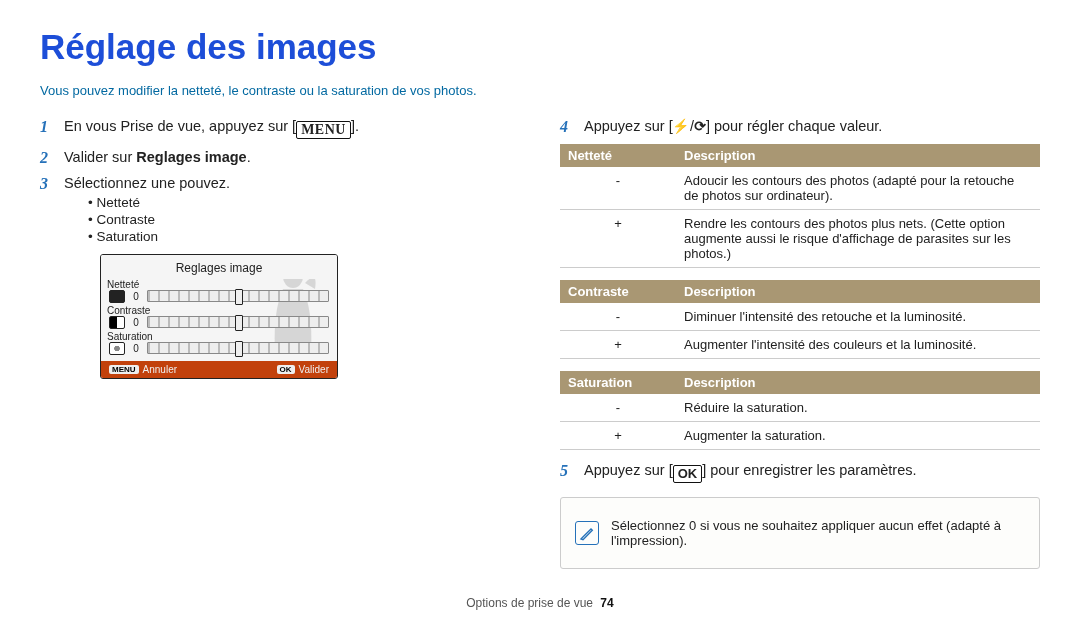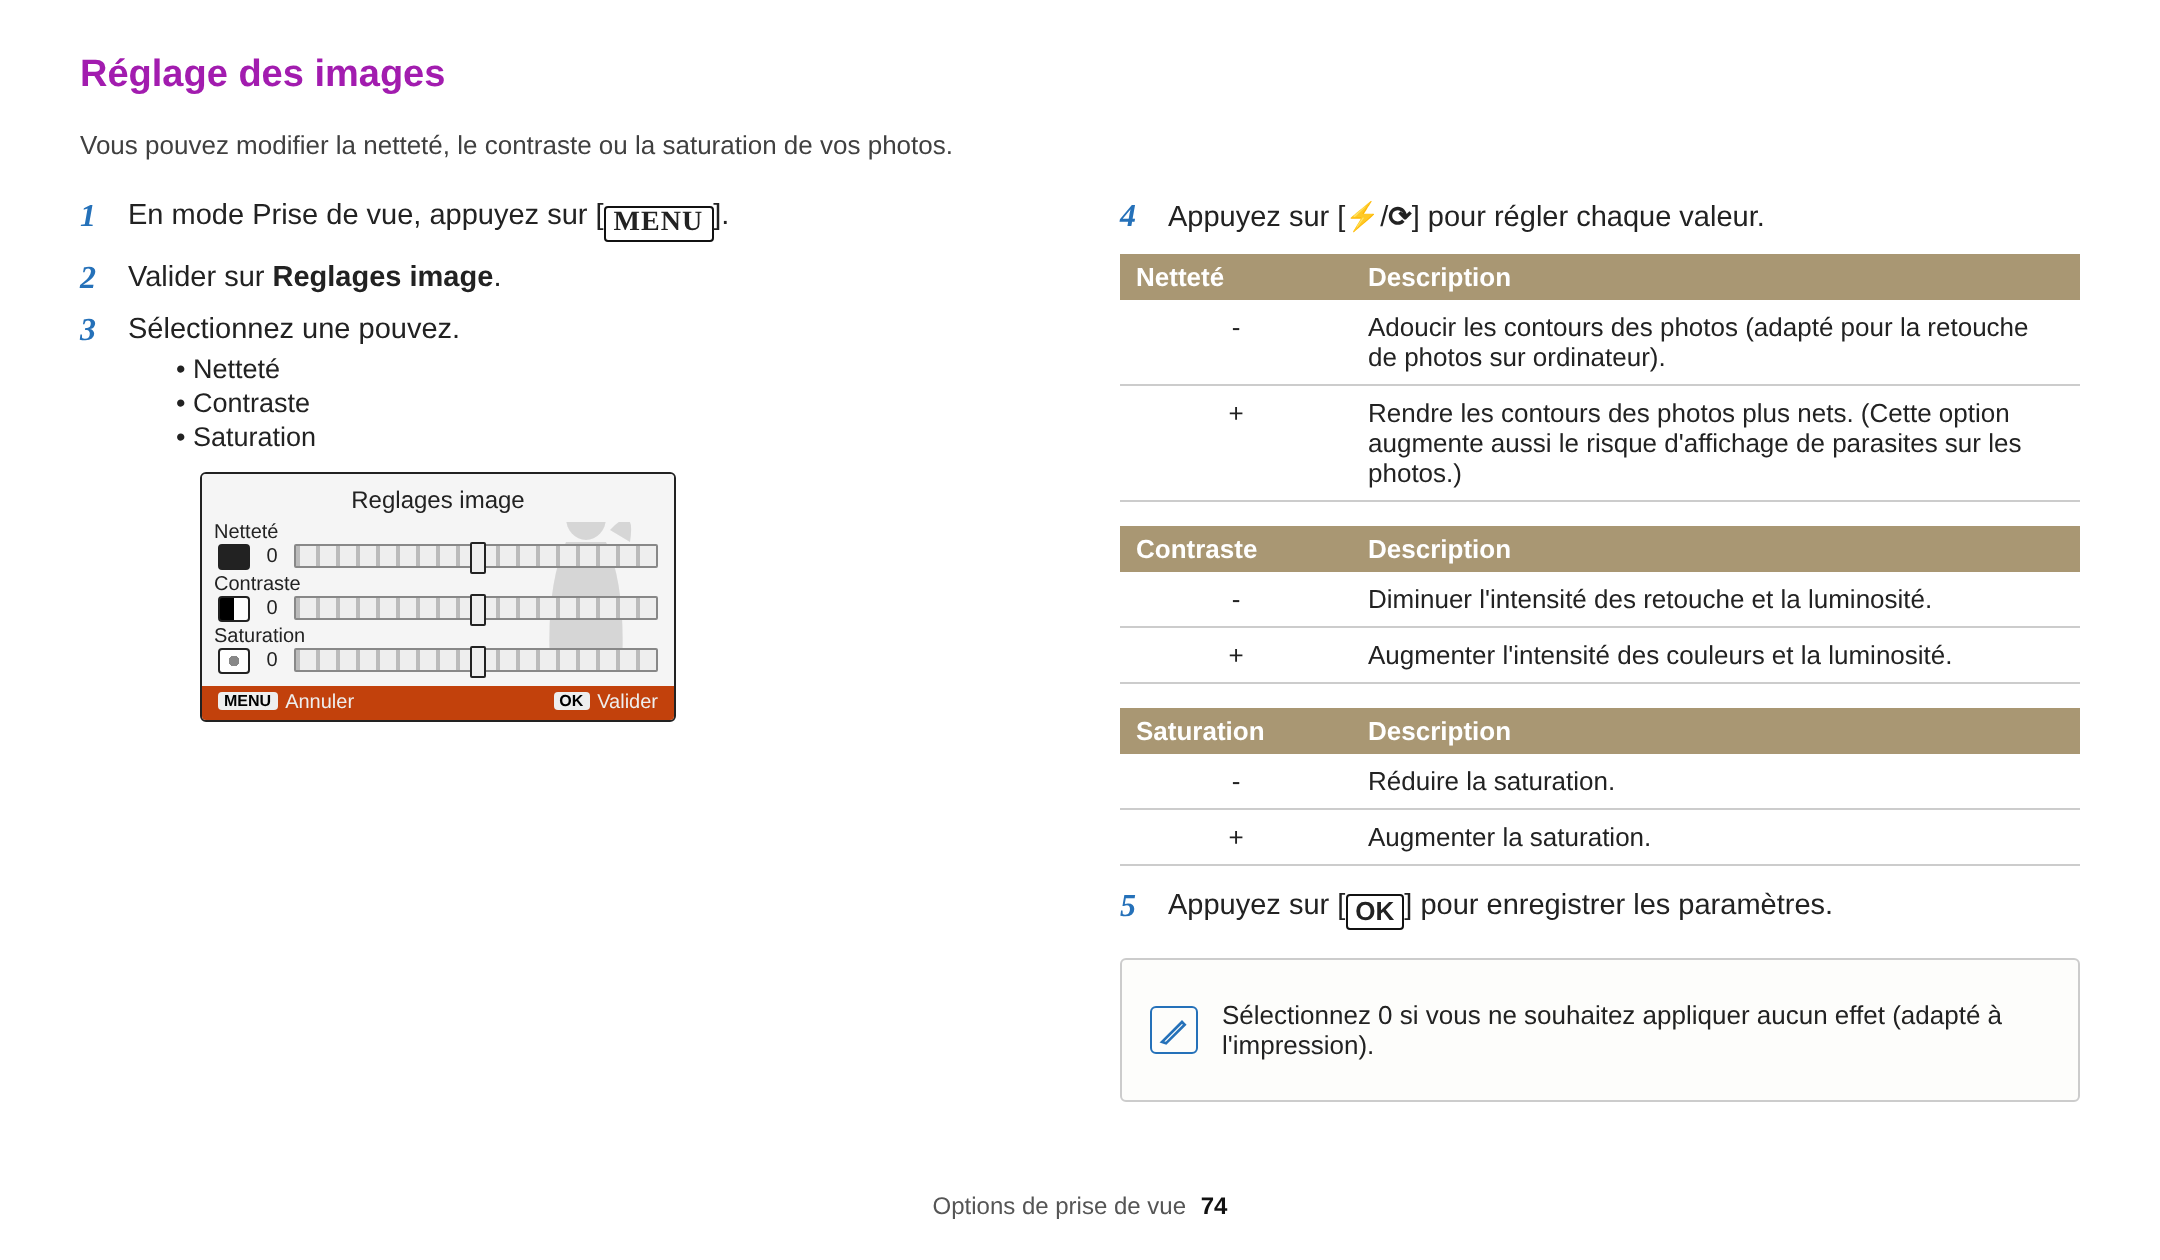--- a/index.html
+++ b/index.html
@@ -14,29 +14,29 @@
     -webkit-font-smoothing: antialiased;
   }
   .page {
     position: relative;
     width: 1080px;
     height: 630px;
     padding: 28px 40px 0 40px;
     box-sizing: border-box;
   }
   .title {
-    color: #a21caf;
-    font-size: 19px;
+    color: #1d4ed8;
+    font-size: 35px;
     font-weight: 700;
     margin: 0 0 6px 0;
     line-height: 1.1;
   }
   .intro {
     font-size: 13px;
-    color: #404040;
+    color: #0369a1;
     margin-bottom: 20px;
     margin-top: 16px;
   }
   .columns {
     display: flex;
     gap: 40px;
   }
   .col {
     flex: 1 1 0;
   }
@@ -276,21 +276,21 @@
 
   <h1 class="title">Réglage des images</h1>
   <div class="intro">Vous pouvez modifier la netteté, le contraste ou la saturation de vos photos.</div>
 
   <div class="columns">
 
     <div class="col">
       <ol class="steps">
         <li>
           <span class="stepnum">1</span>
-          <span>En mode Prise de vue, appuyez sur [</span><span class="menu-btn">MENU</span><span>].</span>
+          <span>En vous Prise de vue, appuyez sur [</span><span class="menu-btn">MENU</span><span>].</span>
         </li>
         <li>
           <span class="stepnum">2</span>
           <span>Valider sur </span><span class="bold">Reglages image</span><span>.</span>
         </li>
         <li>
           <span class="stepnum">3</span>
           <span>Sélectionnez une pouvez.</span>
           <ul class="bullets">
             <li>Netteté</li>

